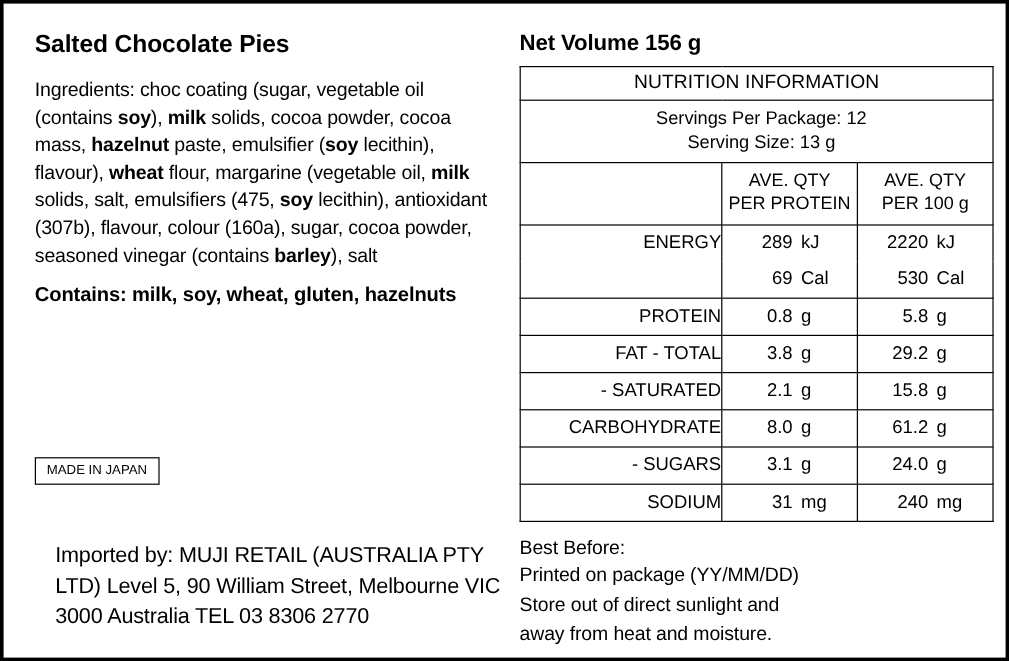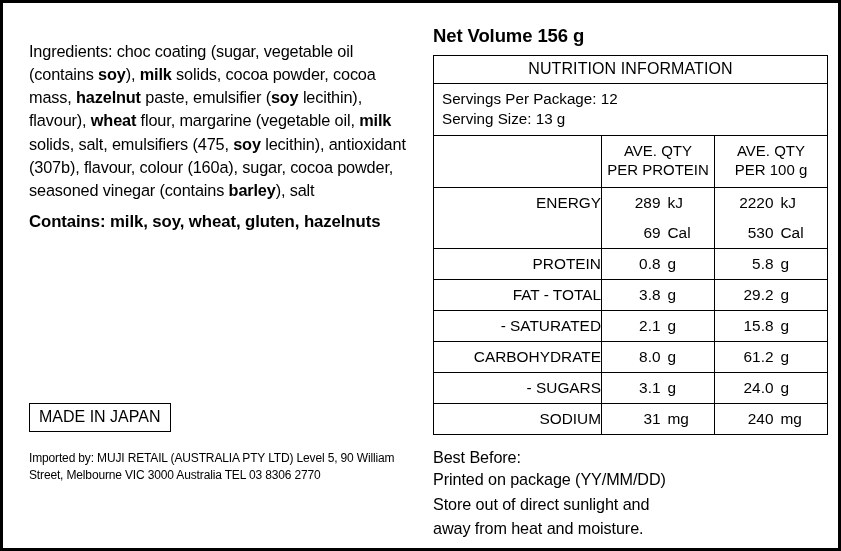--- a/index.html
+++ b/index.html
@@ -64,32 +64,32 @@
   .contains {
     margin-top: 9px;
     font-size: 16.8px;
     font-weight: bold;
     line-height: 1.34;
     letter-spacing: -0.1px;
   }
   .made-in-box {
     position: absolute;
     left: 0;
-    top: 378px;
+    top: 356px;
     border: 1.5px solid #000;
     padding: 4px 9px 5px 9px;
-    font-size: 16px;
+    font-size: 11px;
     line-height: 1.1;
     display: inline-block;
   }
   .importer {
     position: absolute;
-    left: 0;
+    left: 17px;
     top: 425px;
-    font-size: 12px;
+    font-size: 18px;
     line-height: 1.42;
     letter-spacing: -0.15px;
     width: 380px;
   }
 
   
   .net-volume {
     font-size: 18.5px;
     font-weight: bold;
     line-height: 1.15;
@@ -110,20 +110,21 @@
   .nip-title {
     text-align: center;
     font-size: 16px;
     padding: 4px 0 5px 0 !important;
     letter-spacing: 0.1px;
   }
   .nip-serv {
     padding: 5px 0 6px 8px !important;
     font-size: 15.2px;
     line-height: 1.32;
+    text-align: center;
   }
   .hdr {
     text-align: center;
     font-size: 15px;
     line-height: 1.25;
     padding: 6px 0 7px 0 !important;
   }
   .nutr-name {
     padding: 6px 0 6px 8px !important;
     font-size: 15.4px;
@@ -165,20 +166,21 @@
     margin-top: 2px;
   }
 </style>
 </head>
 <body>
 
 <div id="label">
   <div class="inner">
 
     <div class="col-left">
+      <div class="product-title">Salted Chocolate Pies</div>
       <div class="ingredients">Ingredients: choc coating (sugar, vegetable oil (contains <b>soy</b>), <b>milk</b> solids, cocoa powder, cocoa mass, <b>hazelnut</b> paste, emulsifier (<b>soy</b> lecithin), flavour), <b>wheat</b> flour, margarine (vegetable oil, <b>milk</b> solids, salt, emulsifiers (475, <b>soy</b> lecithin), antioxidant (307b), flavour, colour (160a), sugar, cocoa powder, seasoned vinegar (contains <b>barley</b>), salt</div>
       <div class="contains">Contains: milk, soy, wheat, gluten, hazelnuts</div>
 
       <div class="made-in-box">
         <span>MADE IN JAPAN</span>
       </div>
 
       <div class="importer">Imported by: MUJI RETAIL (AUSTRALIA PTY LTD) Level 5, 90 William Street, Melbourne VIC 3000 Australia TEL 03 8306 2770</div>
     </div>
 

